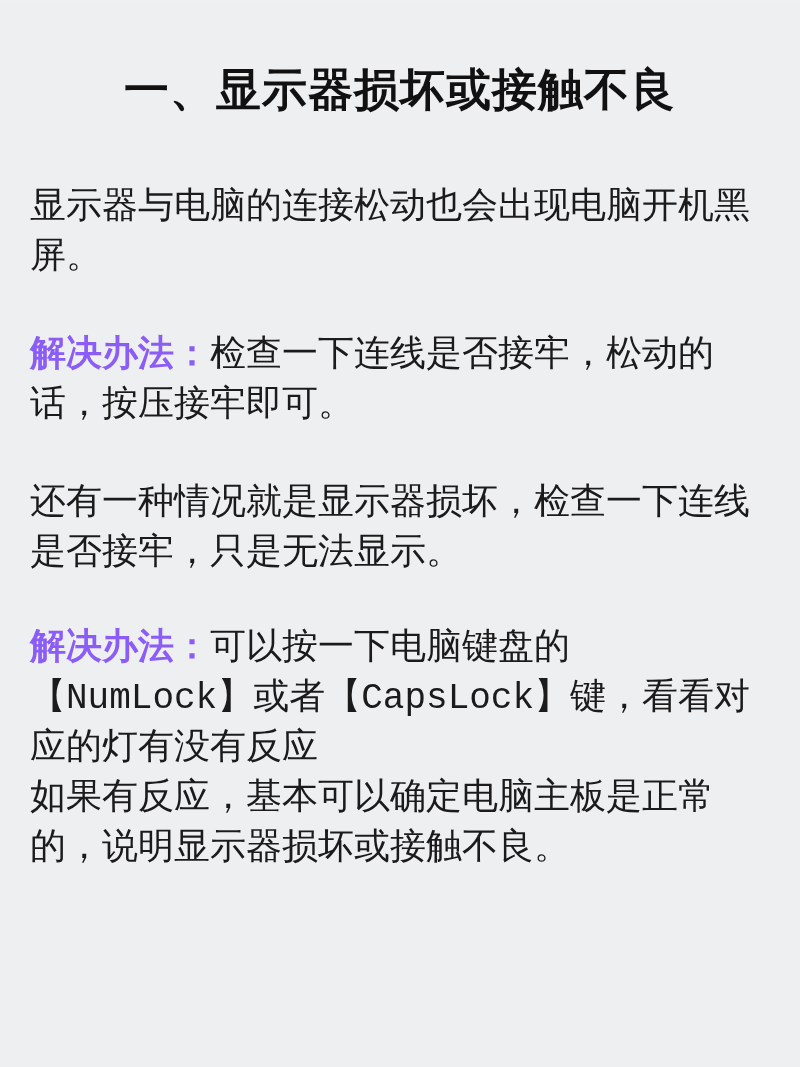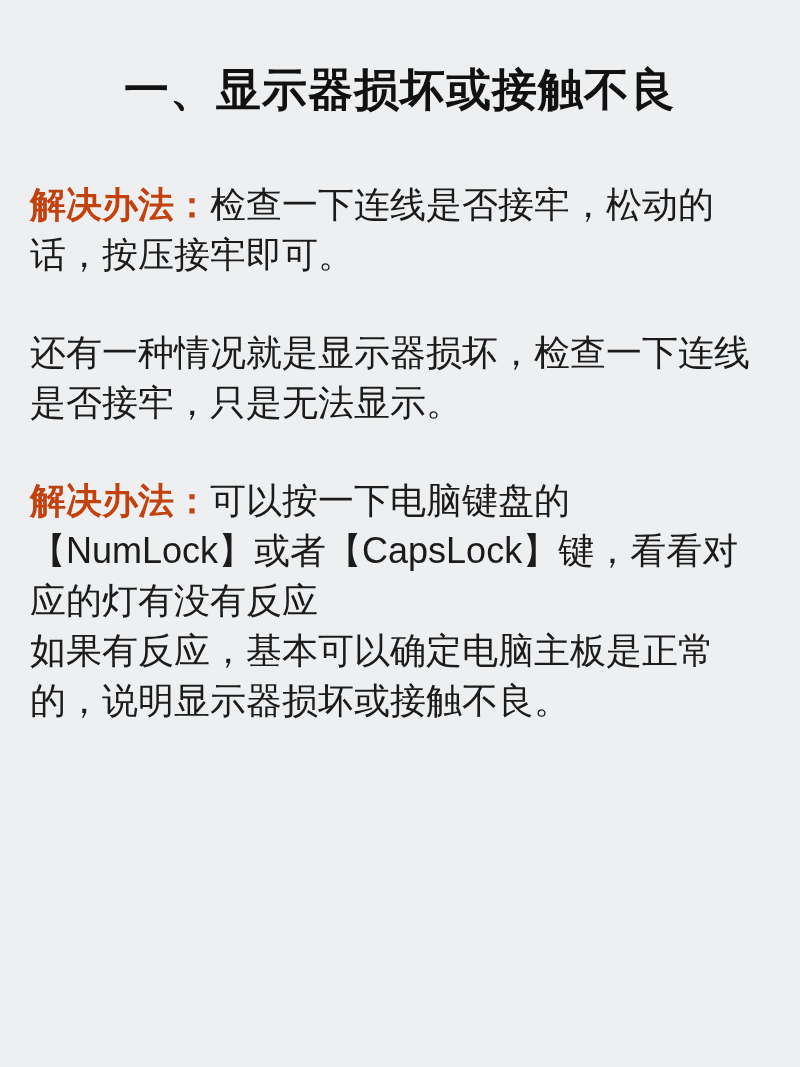--- a/index.html
+++ b/index.html
@@ -30,36 +30,40 @@
   }
   .para {
     margin: 0 0 48px 0;
     font-size: 36px;
     line-height: 50px;
     font-weight: 500;
     text-align: left;
   }
   .para:last-child {
     margin-bottom: 0;
+    font-family: Liberation Mono, monospace;
   }
   .para .prefix {
     font-weight: 900;
-    color: #c2410c;
+    color: #8b5cf6;
   }
   .para .body-text {
     white-space: pre-line;
   }
 </style>
 </head>
 <body>
 
 <div class="page">
 
   <h1 class="title">一、显示器损坏或接触不良</h1>
 
+  <p class="para">
+    <strong class="prefix"></strong><span class="body-text">显示器与电脑的连接松动也会出现电脑开机黑屏。</span>
+  </p>
 
   <p class="para">
     <strong class="prefix">解决办法：</strong><span class="body-text">检查一下连线是否接牢，松动的话，按压接牢即可。</span>
   </p>
 
   <p class="para">
     <strong class="prefix"></strong><span class="body-text">还有一种情况就是显示器损坏，检查一下连线是否接牢，只是无法显示。</span>
   </p>
 
   <p class="para">

